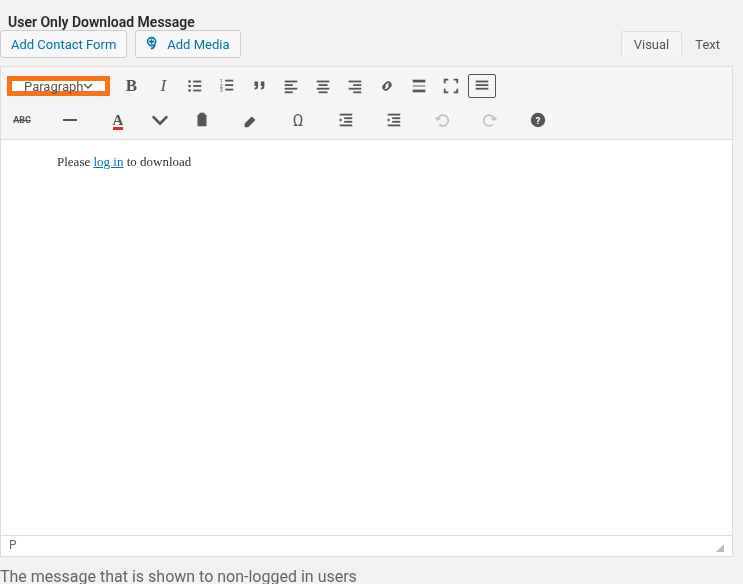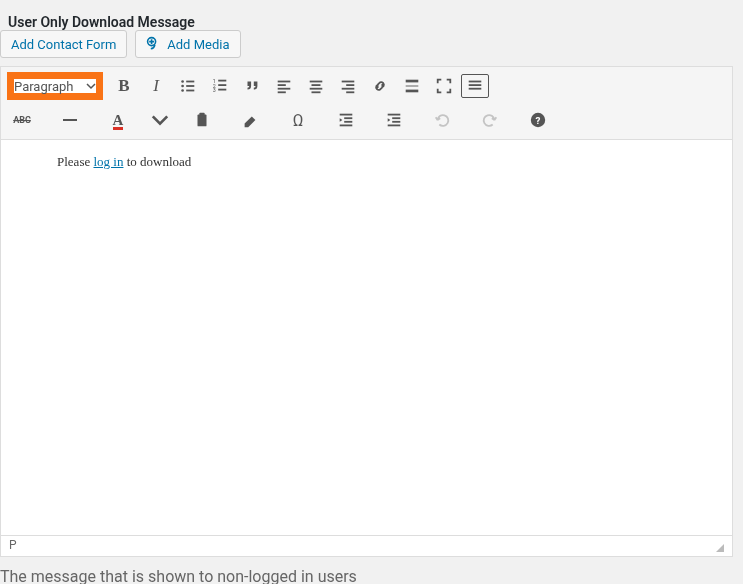--- a/index.html
+++ b/index.html
@@ -76,23 +76,23 @@
     padding: 4px 6px;
     display: flex;
     flex-wrap: wrap;
     align-items: center;
     gap: 2px;
   }
   .select-wrap {
     display: inline-flex;
     align-items: center;
     background: #fff;
-    border: 7px solid #f97316;
-    height: 28px;
-    padding: 0 0;
+    border: 5px solid #f97316;
+    height: 20px;
+    padding: 0 12px;
     font-size: 13px;
     color: #555;
     min-width: 96px;
     justify-content: space-between;
     cursor: pointer;
     margin-right: 4px;
   }
   .tbtn {
     width: 30px;
     height: 30px;
@@ -176,20 +176,24 @@
         <span>Add Contact Form</span>
       </div>
       <div class="btn">
         <svg width="16" height="16" viewBox="0 0 20 20">
           <circle cx="7" cy="7" r="5" fill="none" stroke="#0073aa" stroke-width="2"></circle>
           <path d="M7 4 v6 M4 7 h6" stroke="#0073aa" stroke-width="2"></path>
           <path d="M11 11 a6 6 0 0 1 -5 5" fill="none" stroke="#0073aa" stroke-width="2"></path>
         </svg>
         <span>Add Media</span>
       </div>
+      <div class="tabs">
+        <div class="tab active">Visual</div>
+        <div class="tab">Text</div>
+      </div>
     </div>
 
     <div class="editor-box">
       <div class="toolbar">
         <div class="select-wrap">
           <span>Paragraph</span>
           <svg width="10" height="10" viewBox="0 0 10 10">
               <path d="M1 3 L5 7 L9 3" fill="none" stroke="#555" stroke-width="1.5"></path>
             </svg>
         </div>

